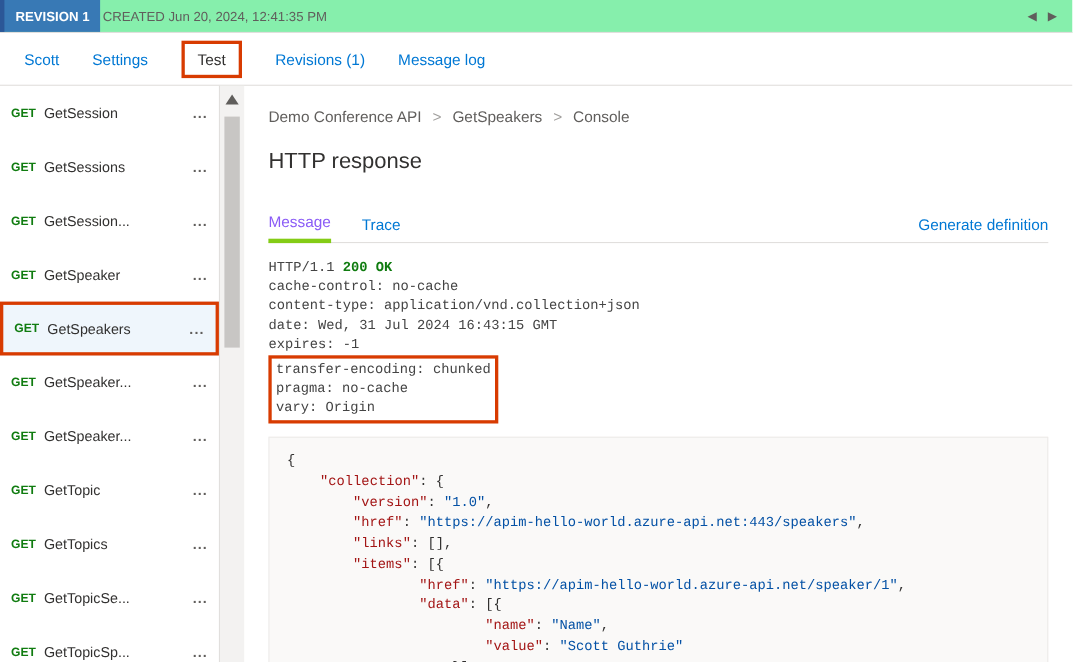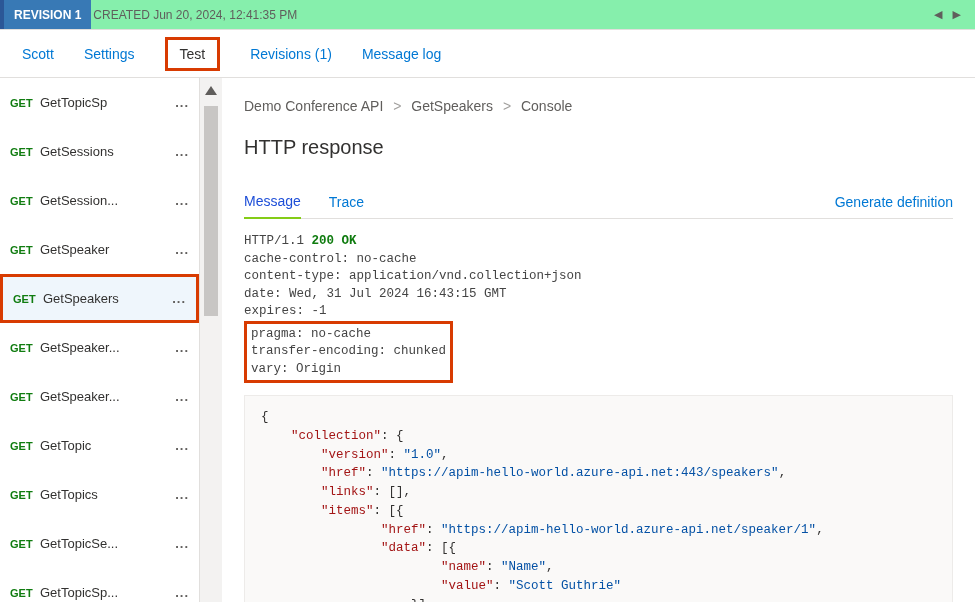--- a/index.html
+++ b/index.html
@@ -146,22 +146,22 @@
     margin-bottom: 14px;
   }
   .resp-tab {
     padding: 8px 0;
     margin-right: 28px;
     color: #0078d4;
     cursor: pointer;
     font-size: 14px;
   }
   .resp-tab.active {
-    color: #1d4ed8;
-    border-bottom: 2px solid #84cc16;
+    color: #8b5cf6;
+    border-bottom: 4px solid #84cc16;
     margin-bottom: -1px;
   }
   .gen-def {
     margin-left: auto;
     color: #0078d4;
     cursor: pointer;
     padding-bottom: 8px;
     font-size: 14px;
   }
   .headers-block {
@@ -208,21 +208,21 @@
   <span class="tab-link">Settings</span>
   <span class="tab-link test-highlight">Test</span>
   <span class="tab-link">Revisions (1)</span>
   <span class="tab-link">Message log</span>
 </div>
 
 <div class="main">
   <div class="sidebar" id="ops-list">
       <div class="op-row">
         <span class="op-method">GET</span>
-        <span class="op-name">GetTopicSp</span>
+        <span class="op-name">GetSession</span>
         <span class="op-more">...</span>
       </div>
       <div class="op-row">
         <span class="op-method">GET</span>
         <span class="op-name">GetSessions</span>
         <span class="op-more">...</span>
       </div>
       <div class="op-row">
         <span class="op-method">GET</span>
         <span class="op-name">GetSession...</span>
@@ -291,22 +291,22 @@
       <span class="gen-def">Generate definition</span>
     </div>
 
     <div class="headers-block">
       <div><span>HTTP/1.1 </span><span class="ok">200 OK</span></div>
       <div>cache-control: no-cache</div>
       <div>content-type: application/vnd.collection+json</div>
       <div>date: Wed, 31 Jul 2024 16:43:15 GMT</div>
       <div>expires: -1</div>
       <div class="headers-highlight">
+        <div>transfer-encoding: chunked</div>
         <div>pragma: no-cache</div>
-        <div>transfer-encoding: chunked</div>
         <div>vary: Origin</div>
       </div>
     </div>
 
     <div class="json-block"><span class="punc">{</span>
     <span class="key">"collection"</span><span class="punc">: {</span>
         <span class="key">"version"</span><span class="punc">: </span><span class="str">"1.0"</span><span class="punc">,</span>
         <span class="key">"href"</span><span class="punc">: </span><span class="str">"https://apim-hello-world.azure-api.net:443/speakers"</span><span class="punc">,</span>
         <span class="key">"links"</span><span class="punc">: [],</span>
         <span class="key">"items"</span><span class="punc">: [{</span>

